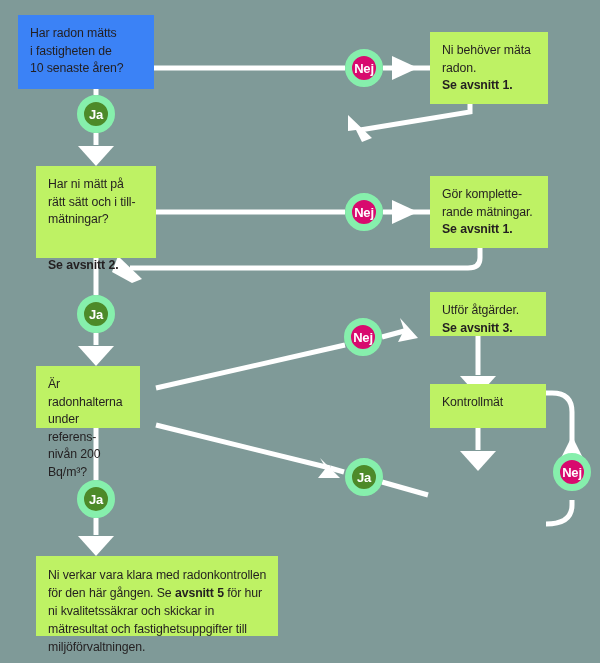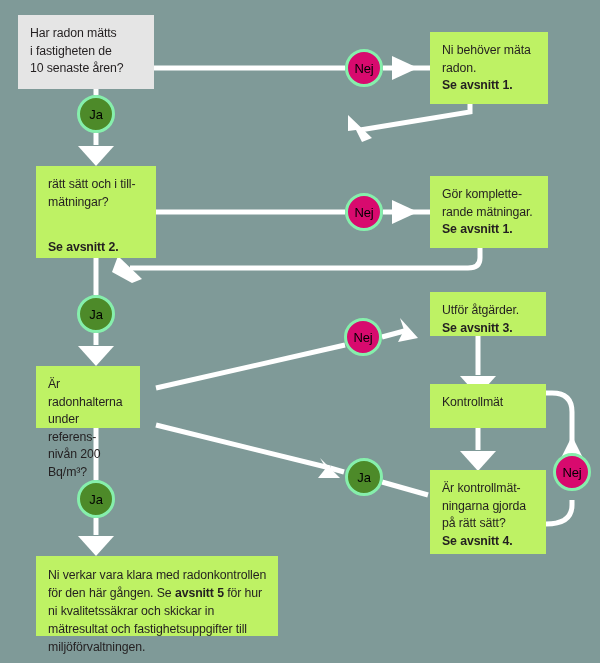--- a/index.html
+++ b/index.html
@@ -28,35 +28,35 @@
     position: absolute;
     box-sizing: border-box;
     background: #bef264;
     color: #231f20;
     font-size: 12.3px;
     line-height: 17.5px;
     padding: 10px 11px 10px 12px;
     letter-spacing: -0.1px;
   }
   .node.tinted {
-    background: #e5e5e5;
+    background: #3b82f6;
   }
   .node b {
     font-weight: bold;
   }
   .badge {
     position: absolute;
     box-sizing: border-box;
     width: 38px;
     height: 38px;
     border-radius: 50%;
-    border: 3px solid #86efac;
-    color: #000000;
+    border: 7px solid #86efac;
+    color: #ffffff;
     font-size: 13px;
-    font-weight: normal;
+    font-weight: bold;
     display: flex;
     align-items: center;
     justify-content: center;
     letter-spacing: -0.2px;
   }
   .badge.yes { background: #4d8a29; }
   .badge.no  { background: #d80a6e; }
 </style>
 </head>
 <body>
@@ -129,20 +129,21 @@
     <div>10 senaste åren?</div>
   </div>
 
   <div class="node" id="node-a1" style="left:430px; top:32px; width:118px; height:72px;">
     <div>Ni behöver mäta</div>
     <div>radon.</div>
     <div style="font-weight:bold;">Se avsnitt 1.</div>
   </div>
 
   <div class="node" id="node-q2" style="left:36px; top:166px; width:120px; height:92px;">
+    <div>Har ni mätt på</div>
     <div>rätt sätt och i till-</div>
     <div>mätningar?</div>
     <div style="font-weight:bold;margin-top:28px;">Se avsnitt 2.</div>
   </div>
 
   <div class="node" id="node-a2" style="left:430px; top:176px; width:118px; height:72px;">
     <div>Gör komplette-</div>
     <div>rande mätningar.</div>
     <div style="font-weight:bold;">Se avsnitt 1.</div>
   </div>
@@ -155,26 +156,20 @@
 
   <div class="node" id="node-a3" style="left:430px; top:292px; width:116px; height:44px;">
     <div>Utför åtgärder.</div>
     <div style="font-weight:bold;">Se avsnitt 3.</div>
   </div>
 
   <div class="node" id="node-a4" style="left:430px; top:384px; width:116px; height:44px;">
     <div>Kontrollmät</div>
   </div>
 
-  <div class="node" id="node-q4" style="left:430px; top:470px; width:116px; height:84px;">
-    <div>Är kontrollmät-</div>
-    <div>ningarna gjorda</div>
-    <div>på rätt sätt?</div>
-    <div style="font-weight:bold;">Se avsnitt 4.</div>
-  </div>
 
   <div class="node" id="node-end" style="left:36px; top:556px; width:242px; height:80px; line-height:18px;">
     <span>Ni verkar vara klara med radonkontrollen för den här gången. Se </span><b>avsnitt 5</b><span> för hur ni kvalitetssäkrar och skickar in mätresultat och fastighetsuppgifter till miljöförvaltningen.</span>
   </div>
 
   <div class="badge yes" style="left:77px; top:95px;">
     <span>Ja</span>
   </div>
   <div class="badge no" style="left:345px; top:49px;">
     <span>Nej</span>

